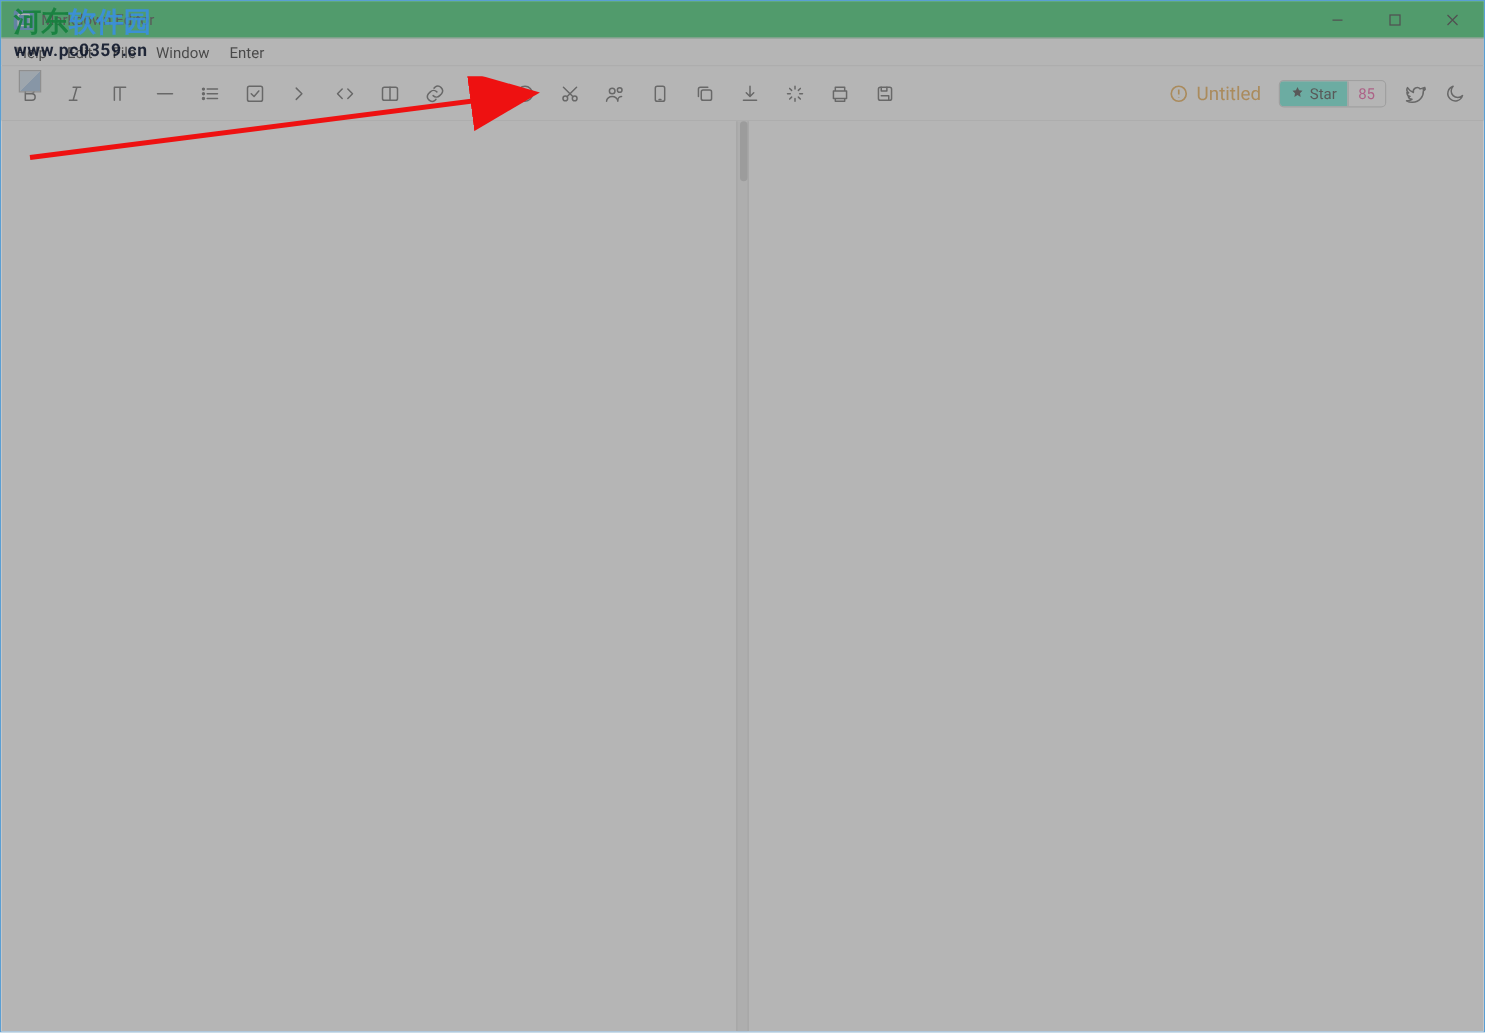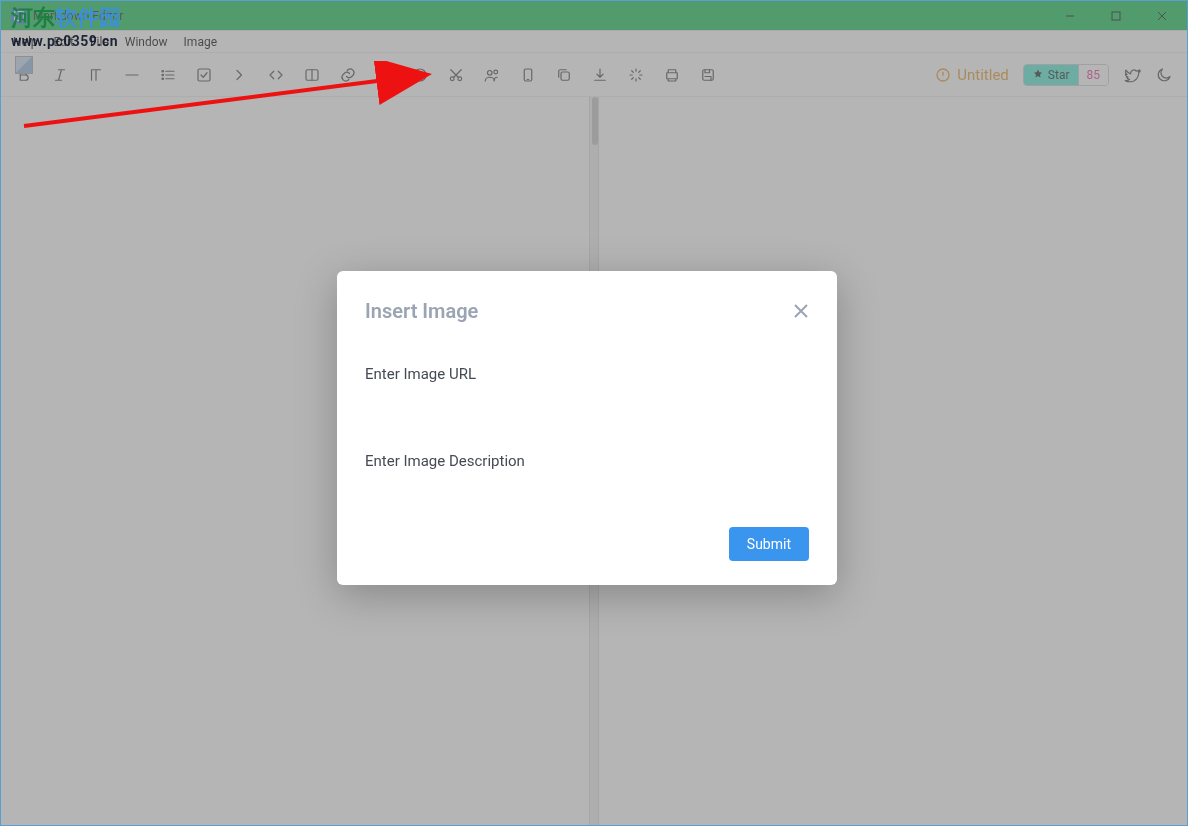--- a/index.html
+++ b/index.html
@@ -70,21 +70,21 @@
           <path d="M1 1 L9 9 M9 1 L1 9"></path>
         </svg>
       </div>
   </div>
 
   <div class="menubar">
     <div class="menuitem">Help</div>
     <div class="menuitem">Edit</div>
     <div class="menuitem">File</div>
     <div class="menuitem">Window</div>
-    <div class="menuitem">Image</div>
+    <div class="menuitem">Enter</div>
   </div>
 
   <div class="toolbar">
     <div class="left-group">
       <div class="tbicon">
           <svg viewBox="0 0 24 24">
             <path d="M7 5h6a3.5 3.5 0 010 7H7zM7 12h7a3.5 3.5 0 010 7H7z"></path>
           </svg>
         </div>
       <div class="tbicon">
@@ -234,35 +234,20 @@
   <div class="content">
     <div class="pane"></div>
     <div class="divider"></div>
     <div class="pane"></div>
   </div>
 
   <div class="small-thumb"></div>
 
   <div class="overlay"></div>
 
-  <div class="modal">
-    <div class="m-header">
-      <div class="m-title">Insert Image</div>
-      <div class="m-close">
-        <svg viewBox="0 0 16 16">
-            <path d="M2 2l12 12M14 2L2 14" fill="none"></path>
-          </svg>
-      </div>
-    </div>
-    <div class="m-field">Enter Image URL</div>
-    <div class="m-field">Enter Image Description</div>
-    <div class="m-actions">
-      <button class="m-submit">Submit</button>
-    </div>
-  </div>
 
   <svg class="annotation-arrow" width="430" height="80" viewBox="0 0 430 80">
     <defs>
       <marker id="ah" markerWidth="14" markerHeight="12" refX="12" refY="6" orient="auto">
         <path d="M0 0 L14 6 L0 12 z" fill="#e11"></path>
       </marker>
     </defs>
     <line x1="5" y1="65" x2="405" y2="14" stroke="#e11" stroke-width="4" marker-end="url(#ah)"></line>
   </svg>
 

